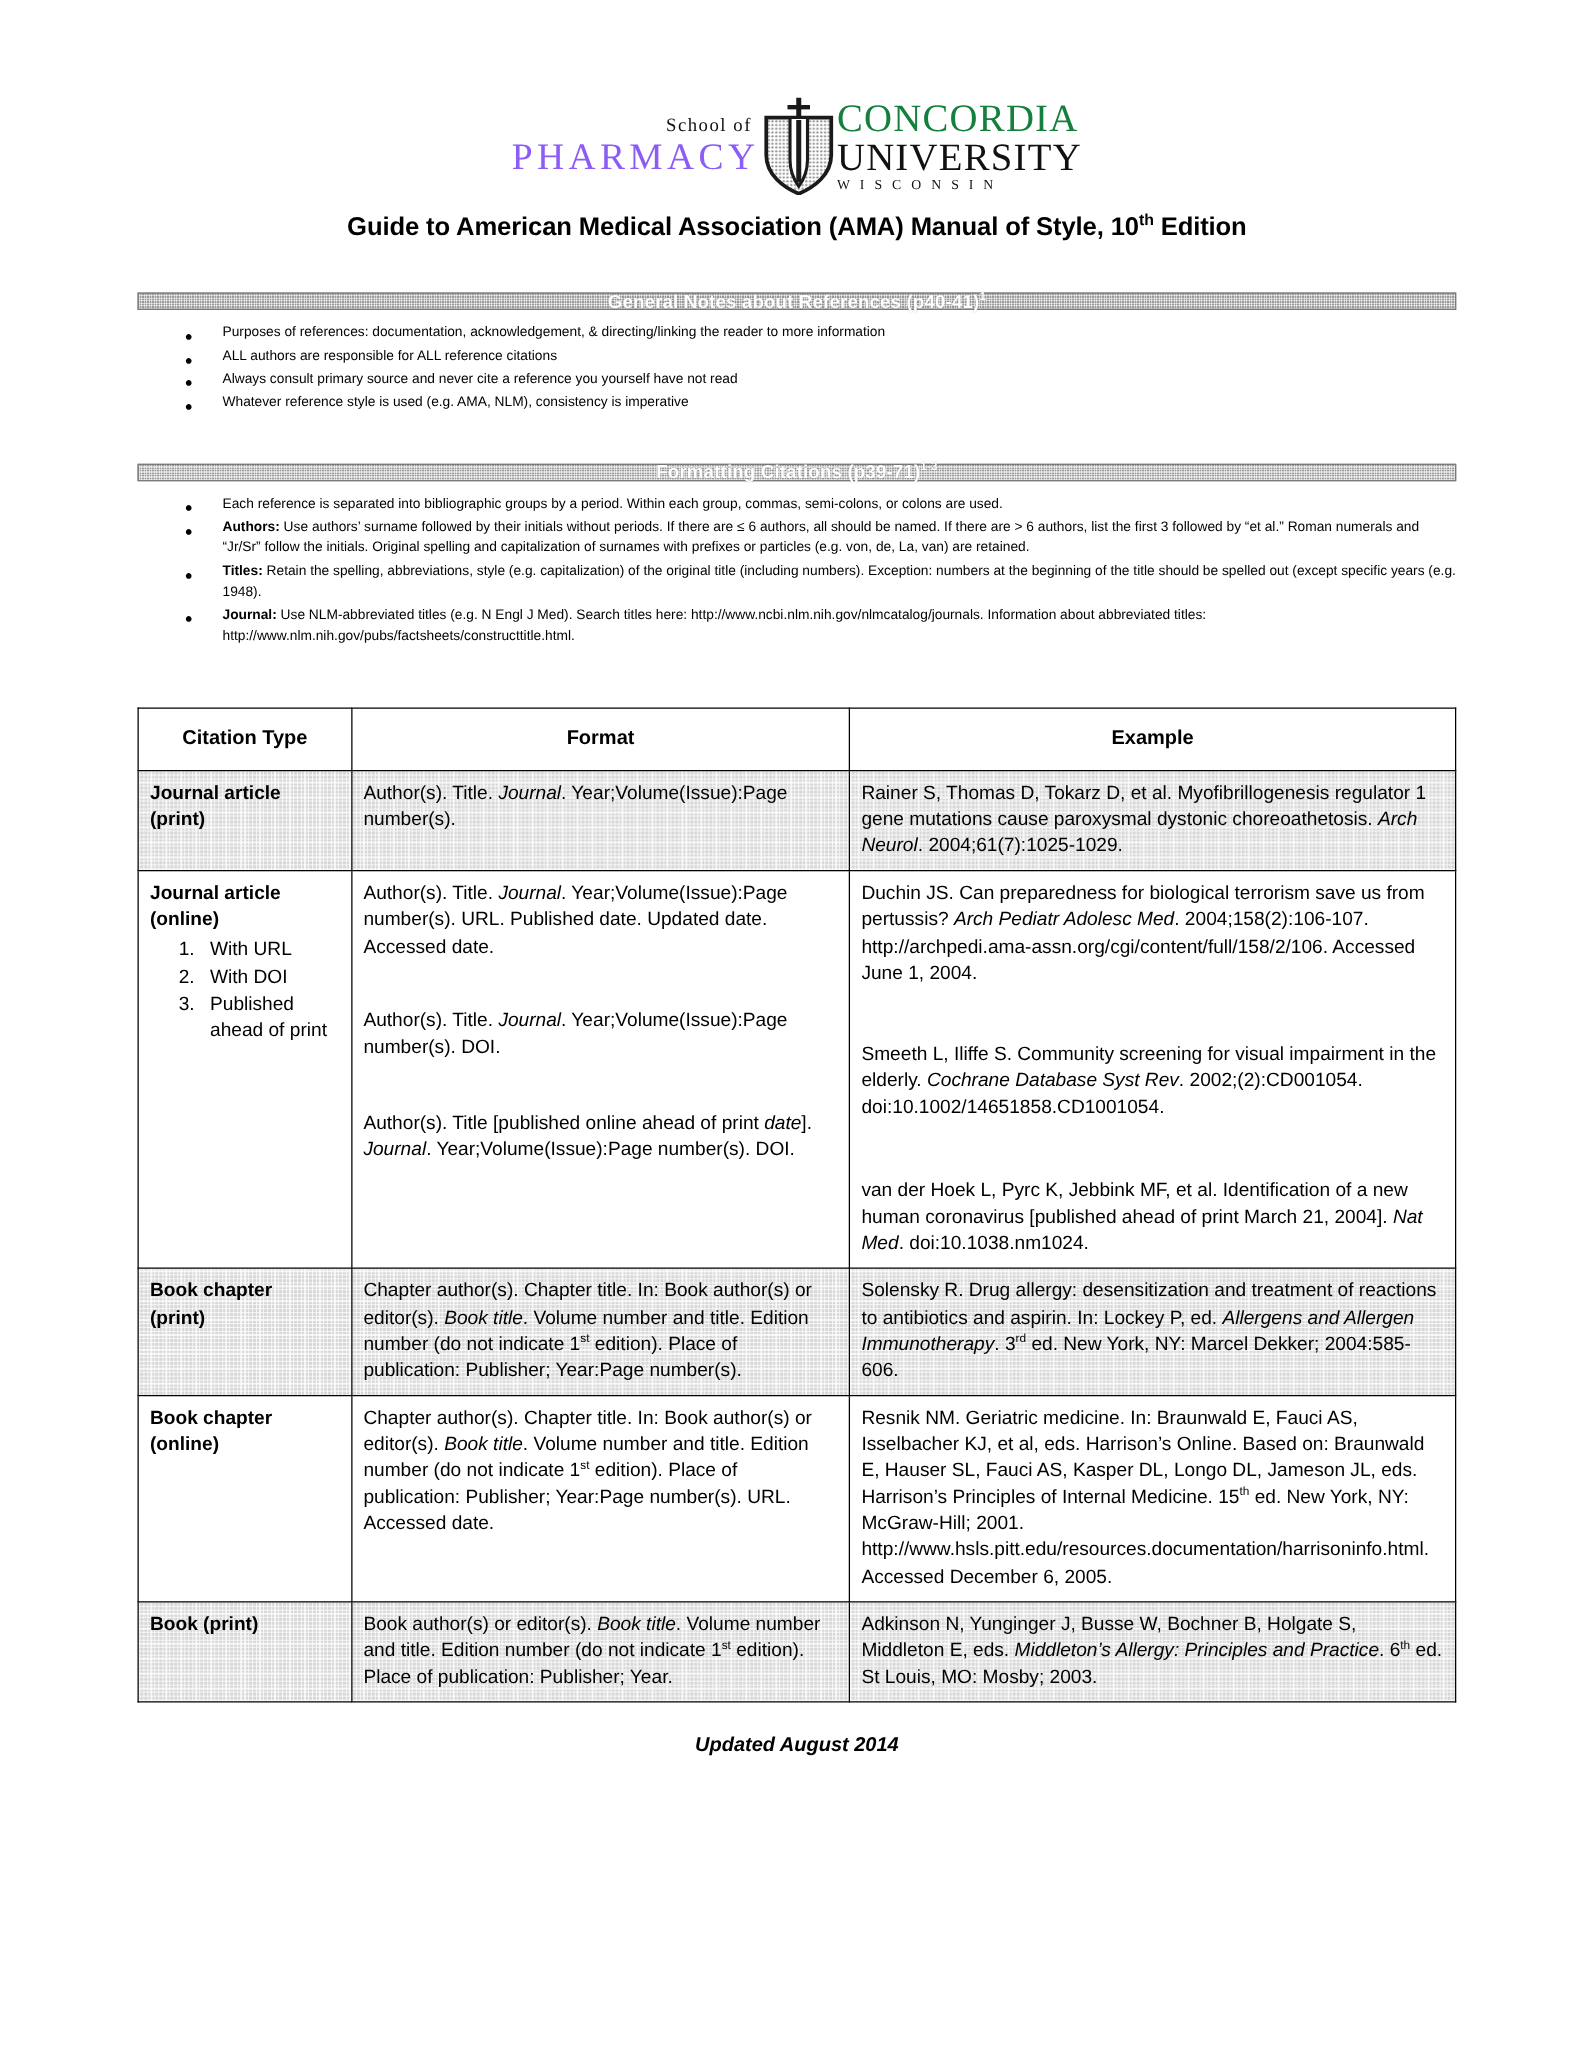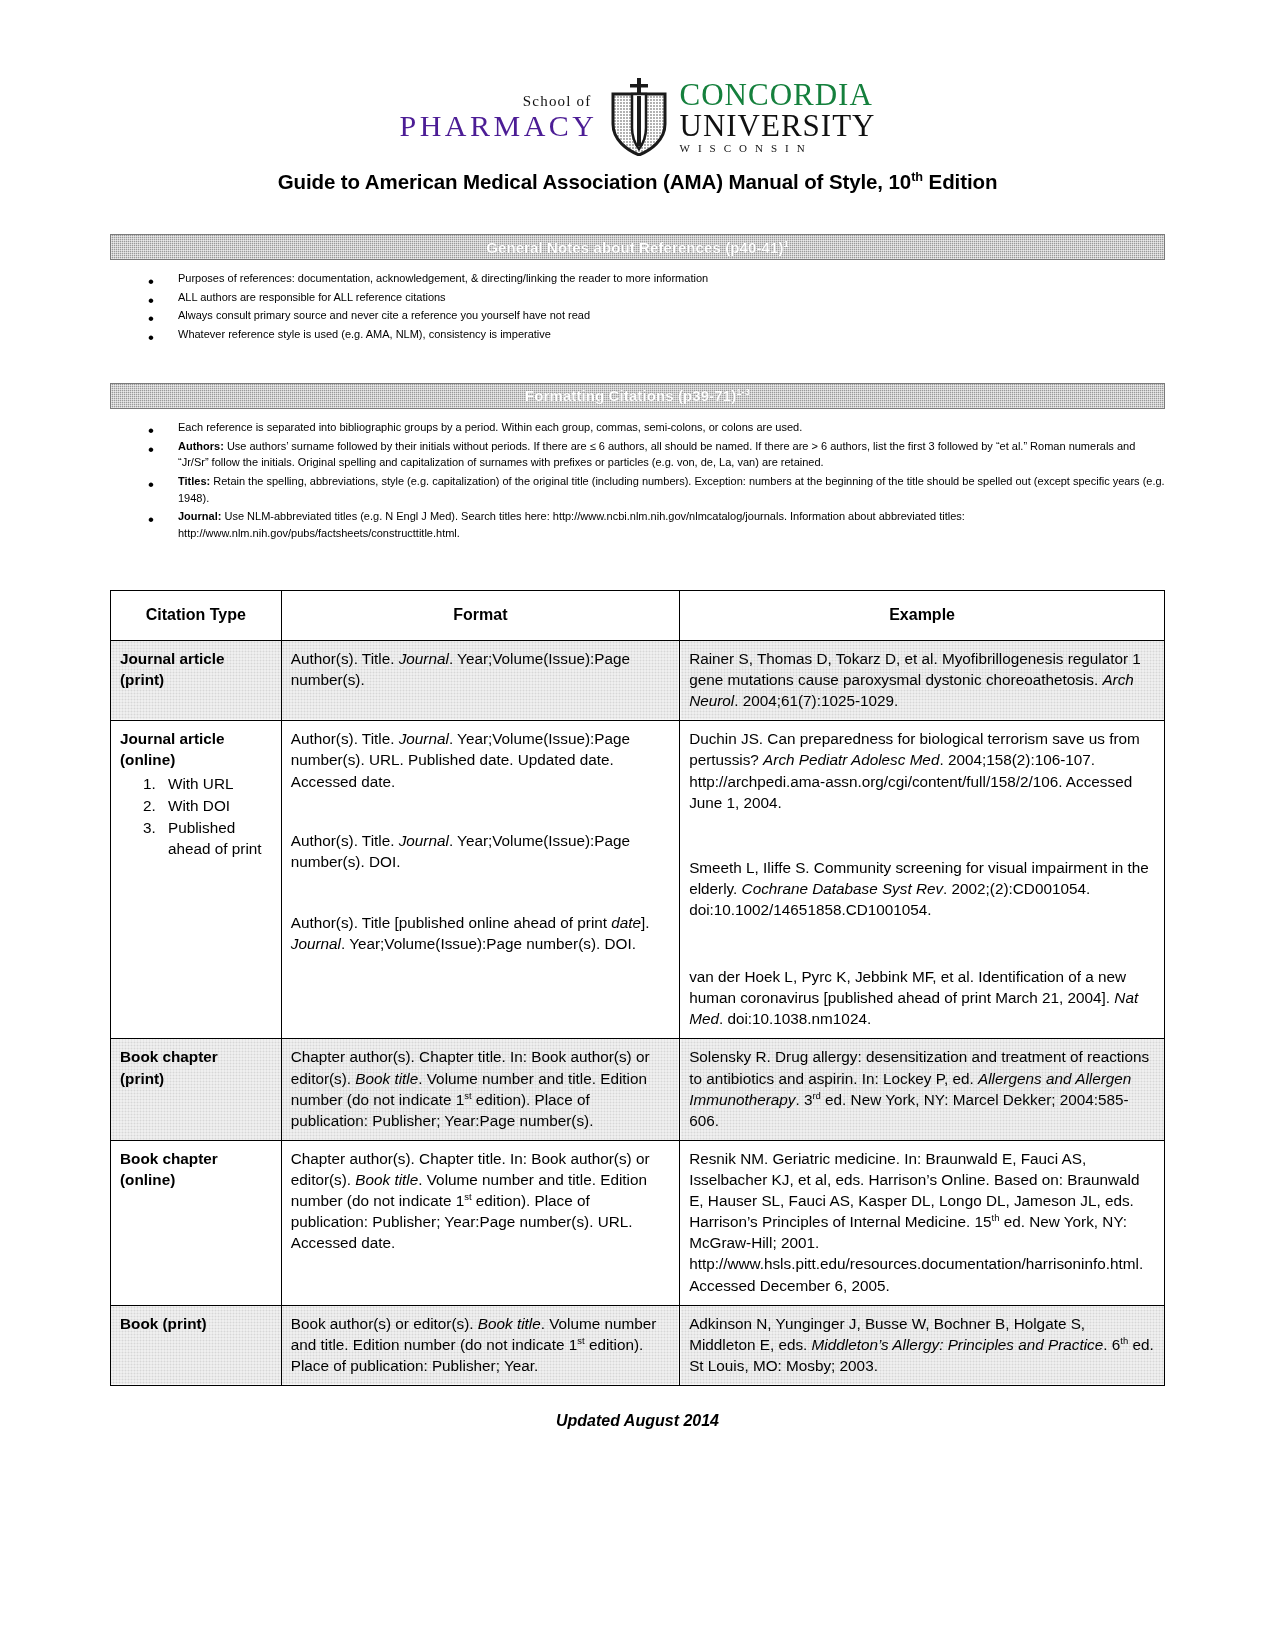--- a/index.html
+++ b/index.html
@@ -21,40 +21,39 @@
     box-sizing: border-box;
     padding: 72px 110px 0 110px;
     position: relative;
   }
 
   
   .masthead {
     display: flex;
     align-items: center;
     justify-content: center;
-    gap: 10px;
     margin-top: 6px;
     margin-bottom: 6px;
   }
   .mast-left {
     text-align: right;
     line-height: 1;
     font-family: "Liberation Serif", serif;
   }
   .school-of {
     font-size: 15px;
     letter-spacing: 1.2px;
     color: #111;
     margin-bottom: 2px;
     padding-right: 6px;
   }
   .pharmacy {
     font-size: 30px;
     letter-spacing: 3.5px;
-    color: #4c1d95;
+    color: #8b5cf6;
   }
   .crest {
     width: 62px;
     height: 78px;
     position: relative;
     flex: 0 0 auto;
   }
   .crest svg { display:block; }
   .mast-right {
     text-align: left;
@@ -85,21 +84,21 @@
     font-weight: bold;
     margin-top: 14px;
     margin-bottom: 16px;
     letter-spacing: -0.1px;
   }
   sup { font-size: 0.62em; vertical-align: super; line-height: 0; }
 
   
   .section-bar {
     position: relative;
-    height: 26px;
+    height: 14px;
     margin-top: 40px;
     border: 1px solid #7a7a7a;
     box-sizing: border-box;
     background-color: #9a9a9a;
     background-image:
       repeating-linear-gradient(0deg,   rgba(255,255,255,.55) 0 1px, rgba(0,0,0,0) 1px 2px),
       repeating-linear-gradient(90deg,  rgba(255,255,255,.55) 0 1px, rgba(0,0,0,0) 1px 2px);
     display: flex;
     align-items: center;
     justify-content: center;

